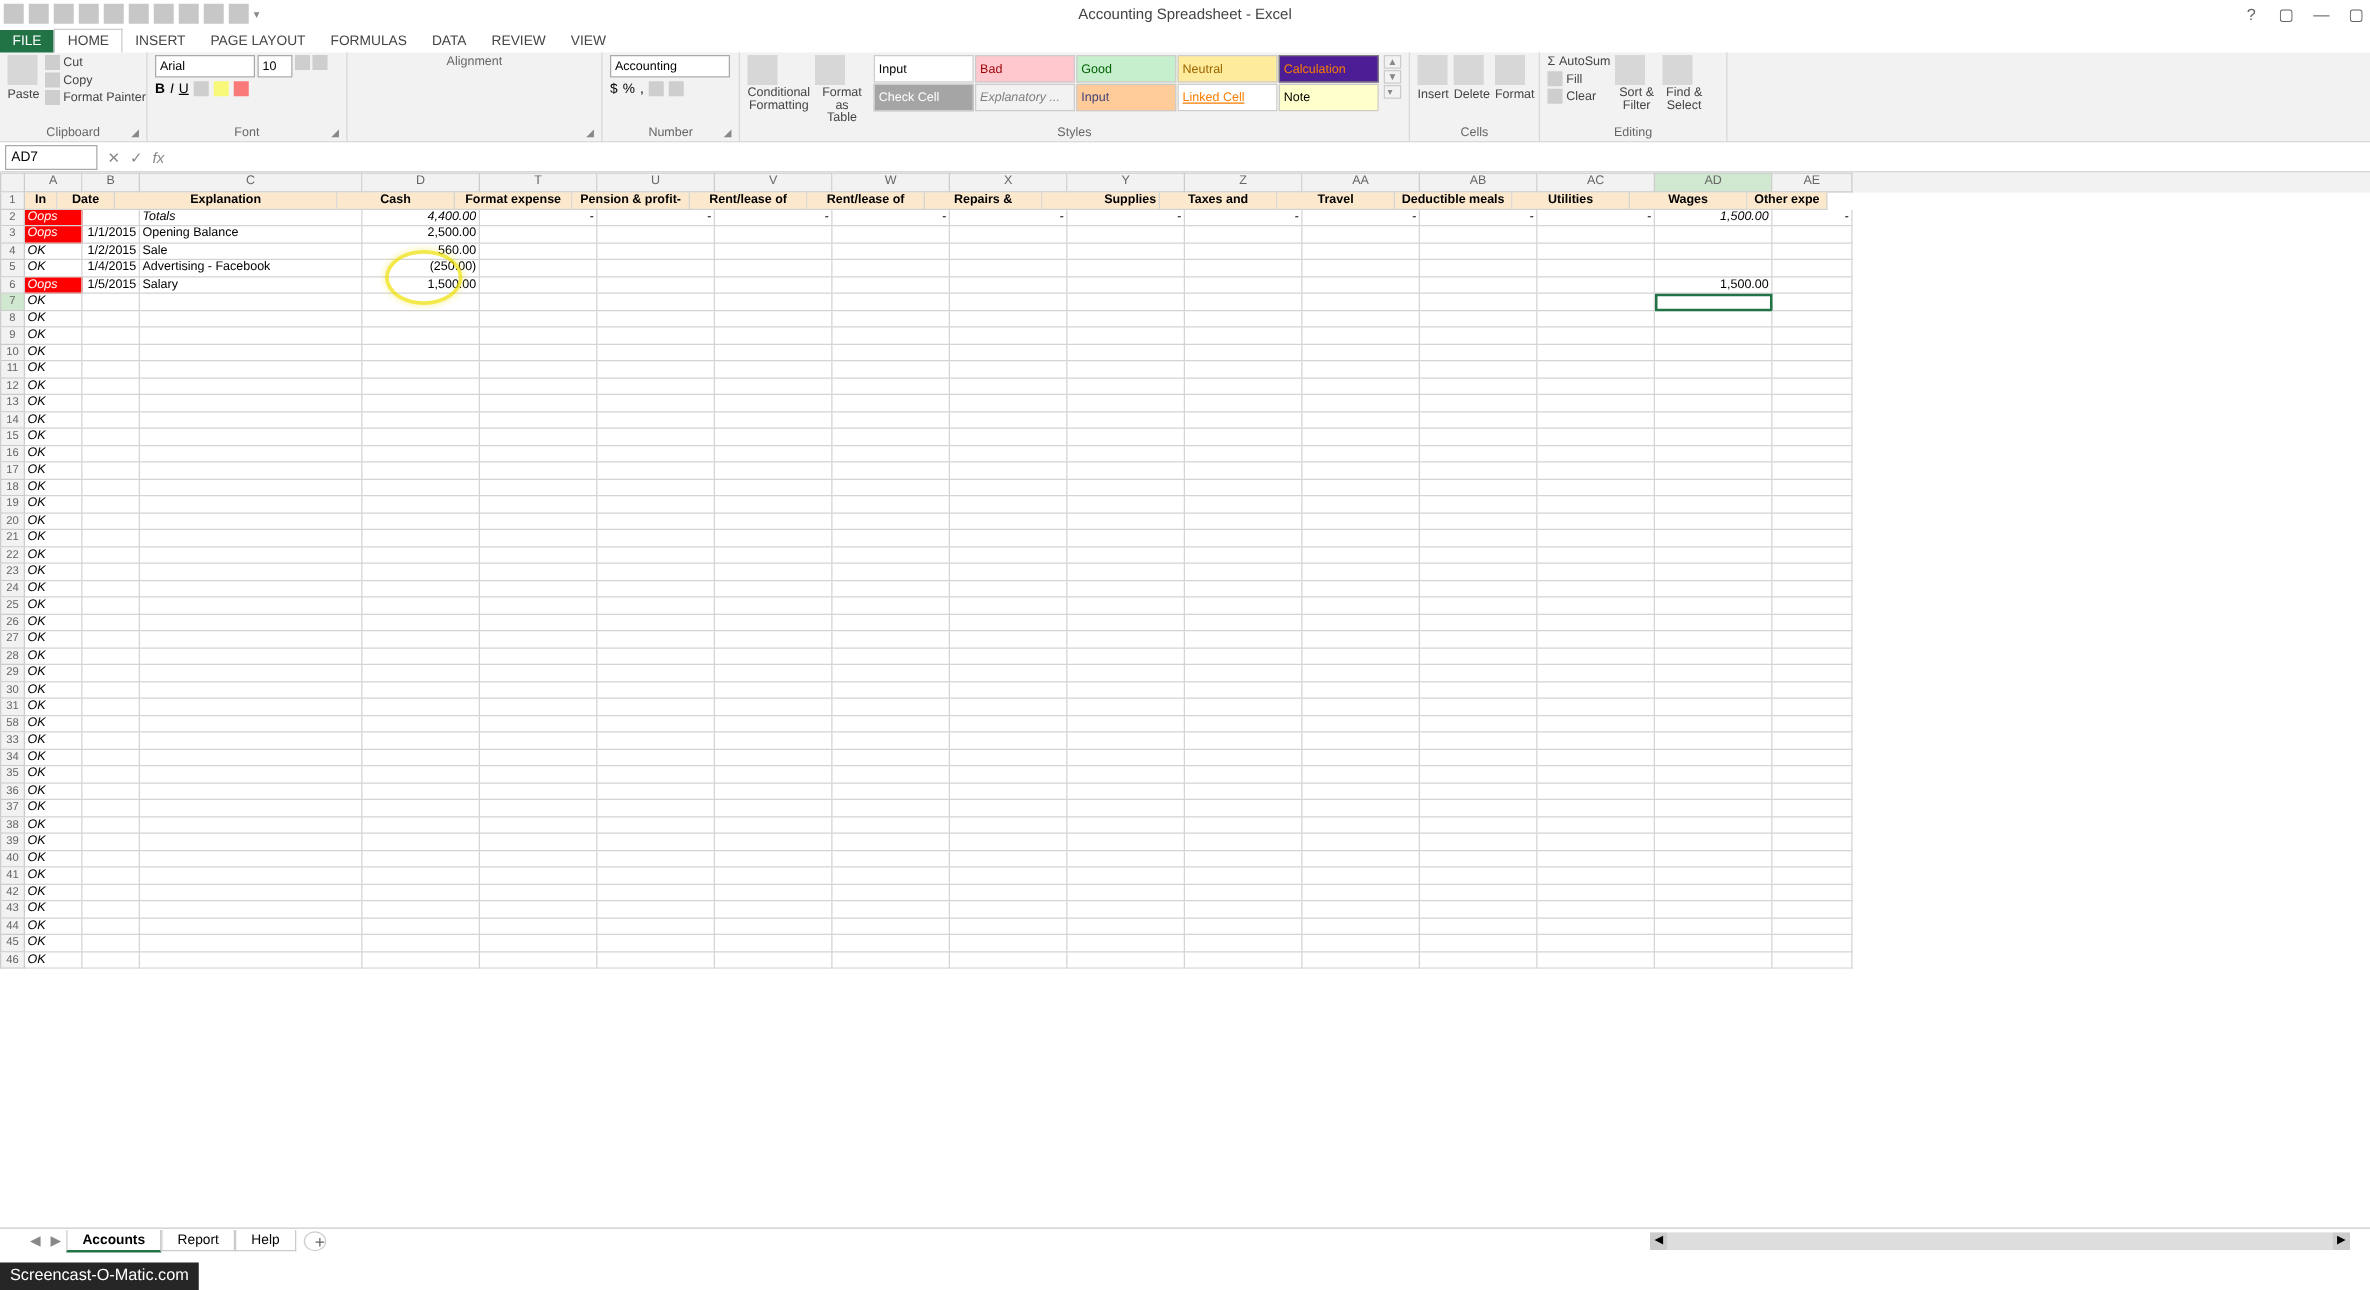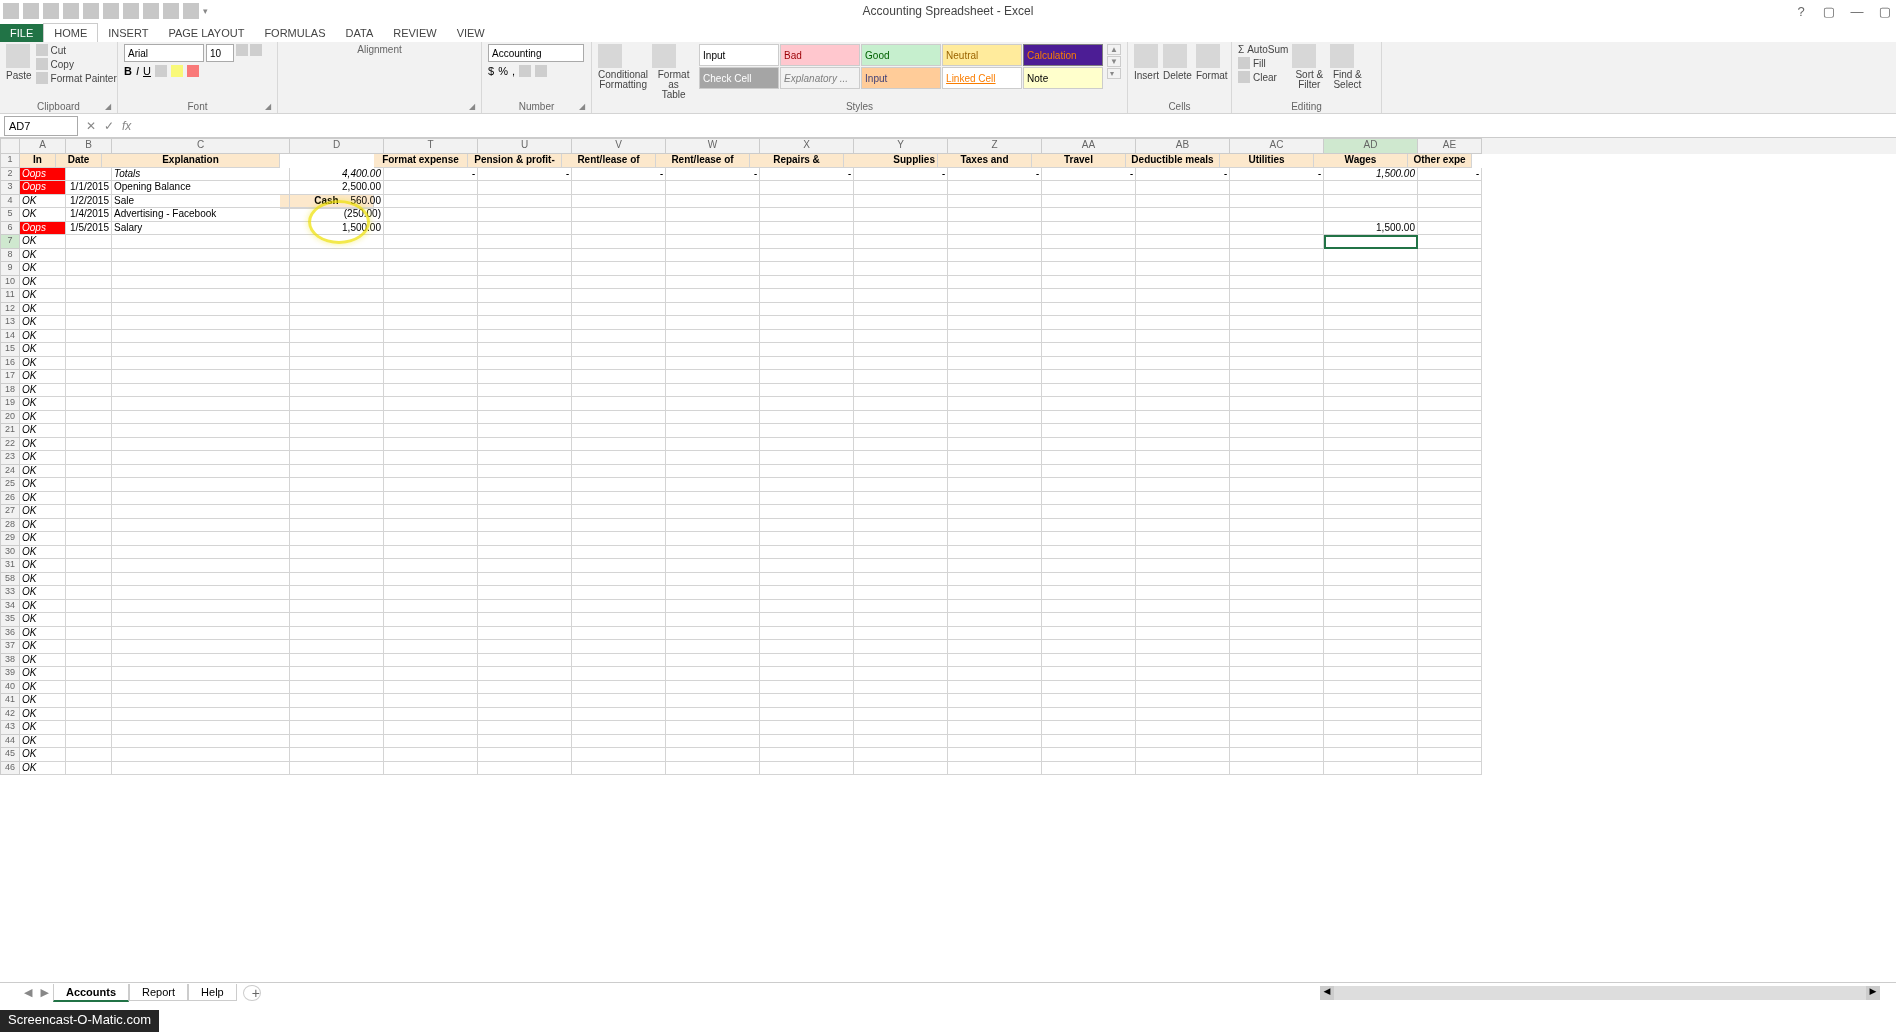--- a/index.html
+++ b/index.html
@@ -350,24 +350,24 @@
         <div class="rowhdr">41</div>
         <div class="rowhdr">42</div>
         <div class="rowhdr">43</div>
         <div class="rowhdr">44</div>
         <div class="rowhdr">45</div>
         <div class="rowhdr">46</div>
       </div>
     <div class="cells" id="cells">
       <div class="highlight-circle" style="left:288px;top:46px;width:62px;height:44px;"></div>
     <div class="gridrow">
-          <div class="cell hdr" style="width: 36px;">In</div>
+          <div class="cell hdr" style="width: 26px;">In</div>
           <div class="cell hdr" style="width: 46px;">Date</div>
           <div class="cell hdr" style="width: 178px;">Explanation</div>
-          <div class="cell hdr" style="width: 94px; margin-top: 41px;">Cash</div>
+          <div class="cell hdr" style="width: 94px;">Cash</div>
           <div class="cell hdr" style="width: 94px;">Format expense</div>
           <div class="cell hdr" style="width: 94px;">Pension &amp; profit-</div>
           <div class="cell hdr" style="width: 94px;">Rent/lease of</div>
           <div class="cell hdr" style="width: 94px;">Rent/lease of</div>
           <div class="cell hdr" style="width: 94px;">Repairs &amp;</div>
           <div class="cell hdr" style="width: 94px; text-align: right;">Supplies</div>
           <div class="cell hdr" style="width: 94px;">Taxes and</div>
           <div class="cell hdr" style="width: 94px;">Travel</div>
           <div class="cell hdr" style="width: 94px;">Deductible meals</div>
           <div class="cell hdr" style="width: 94px;">Utilities</div>

